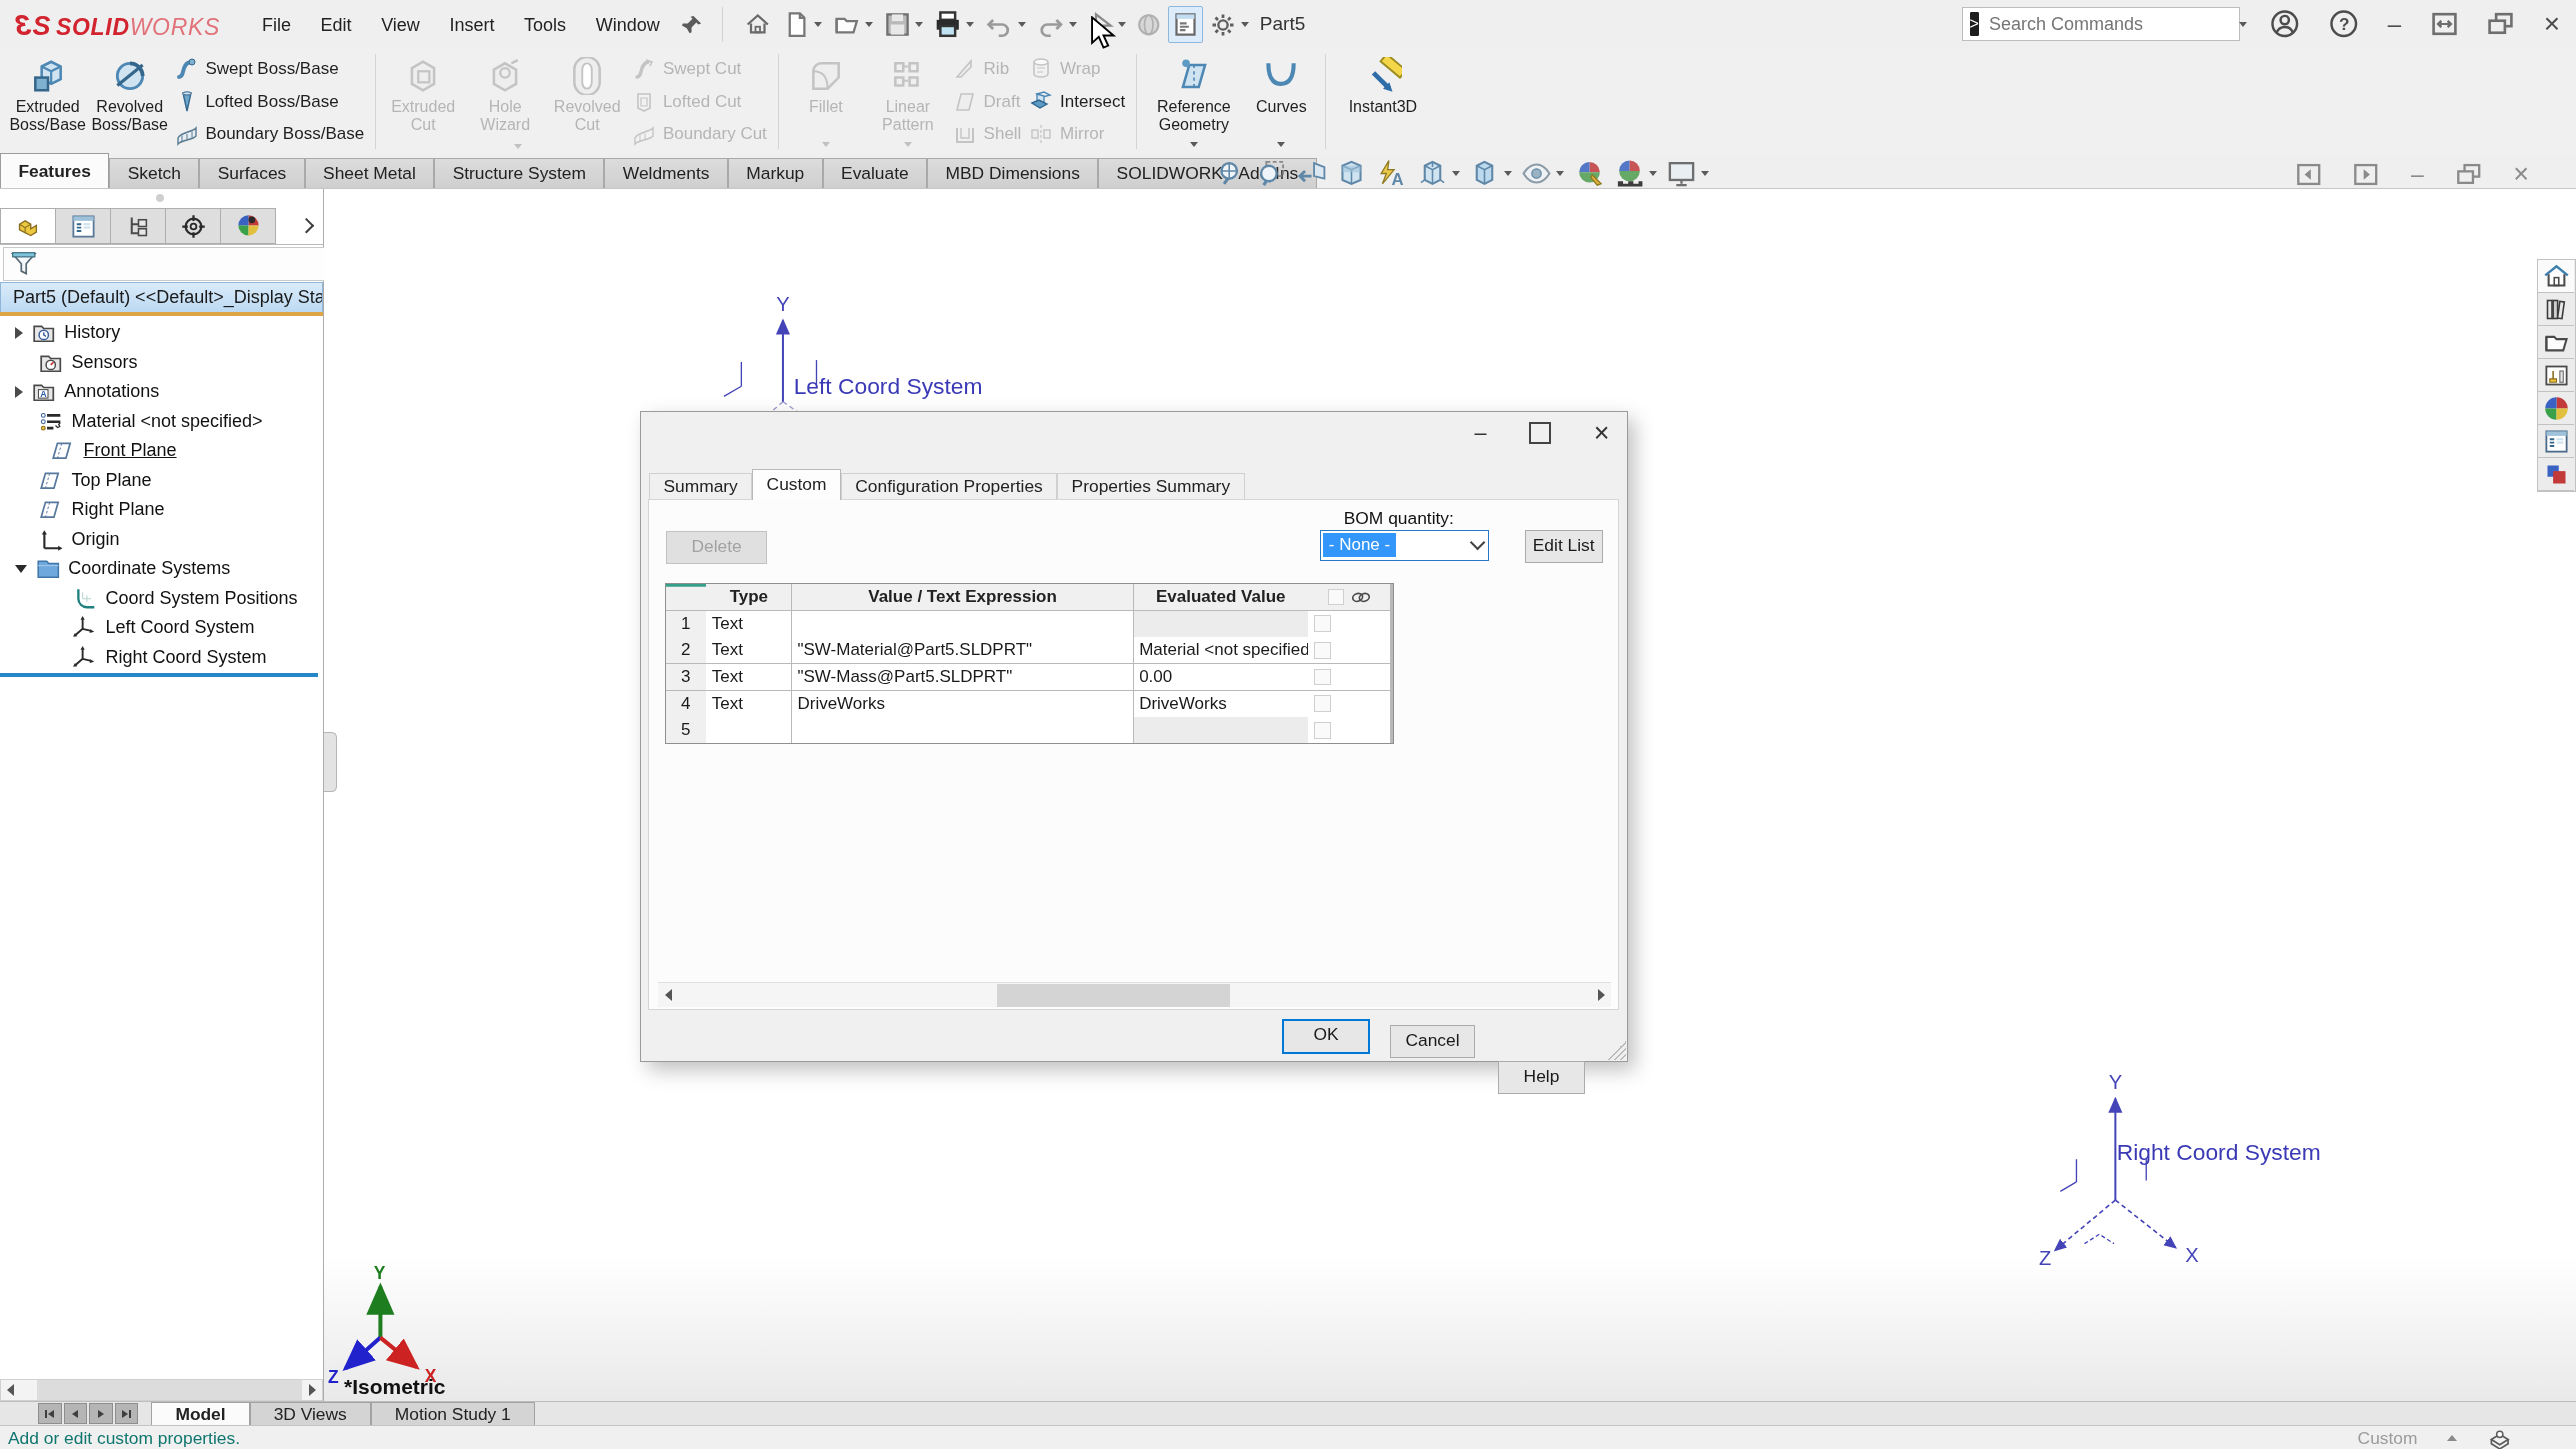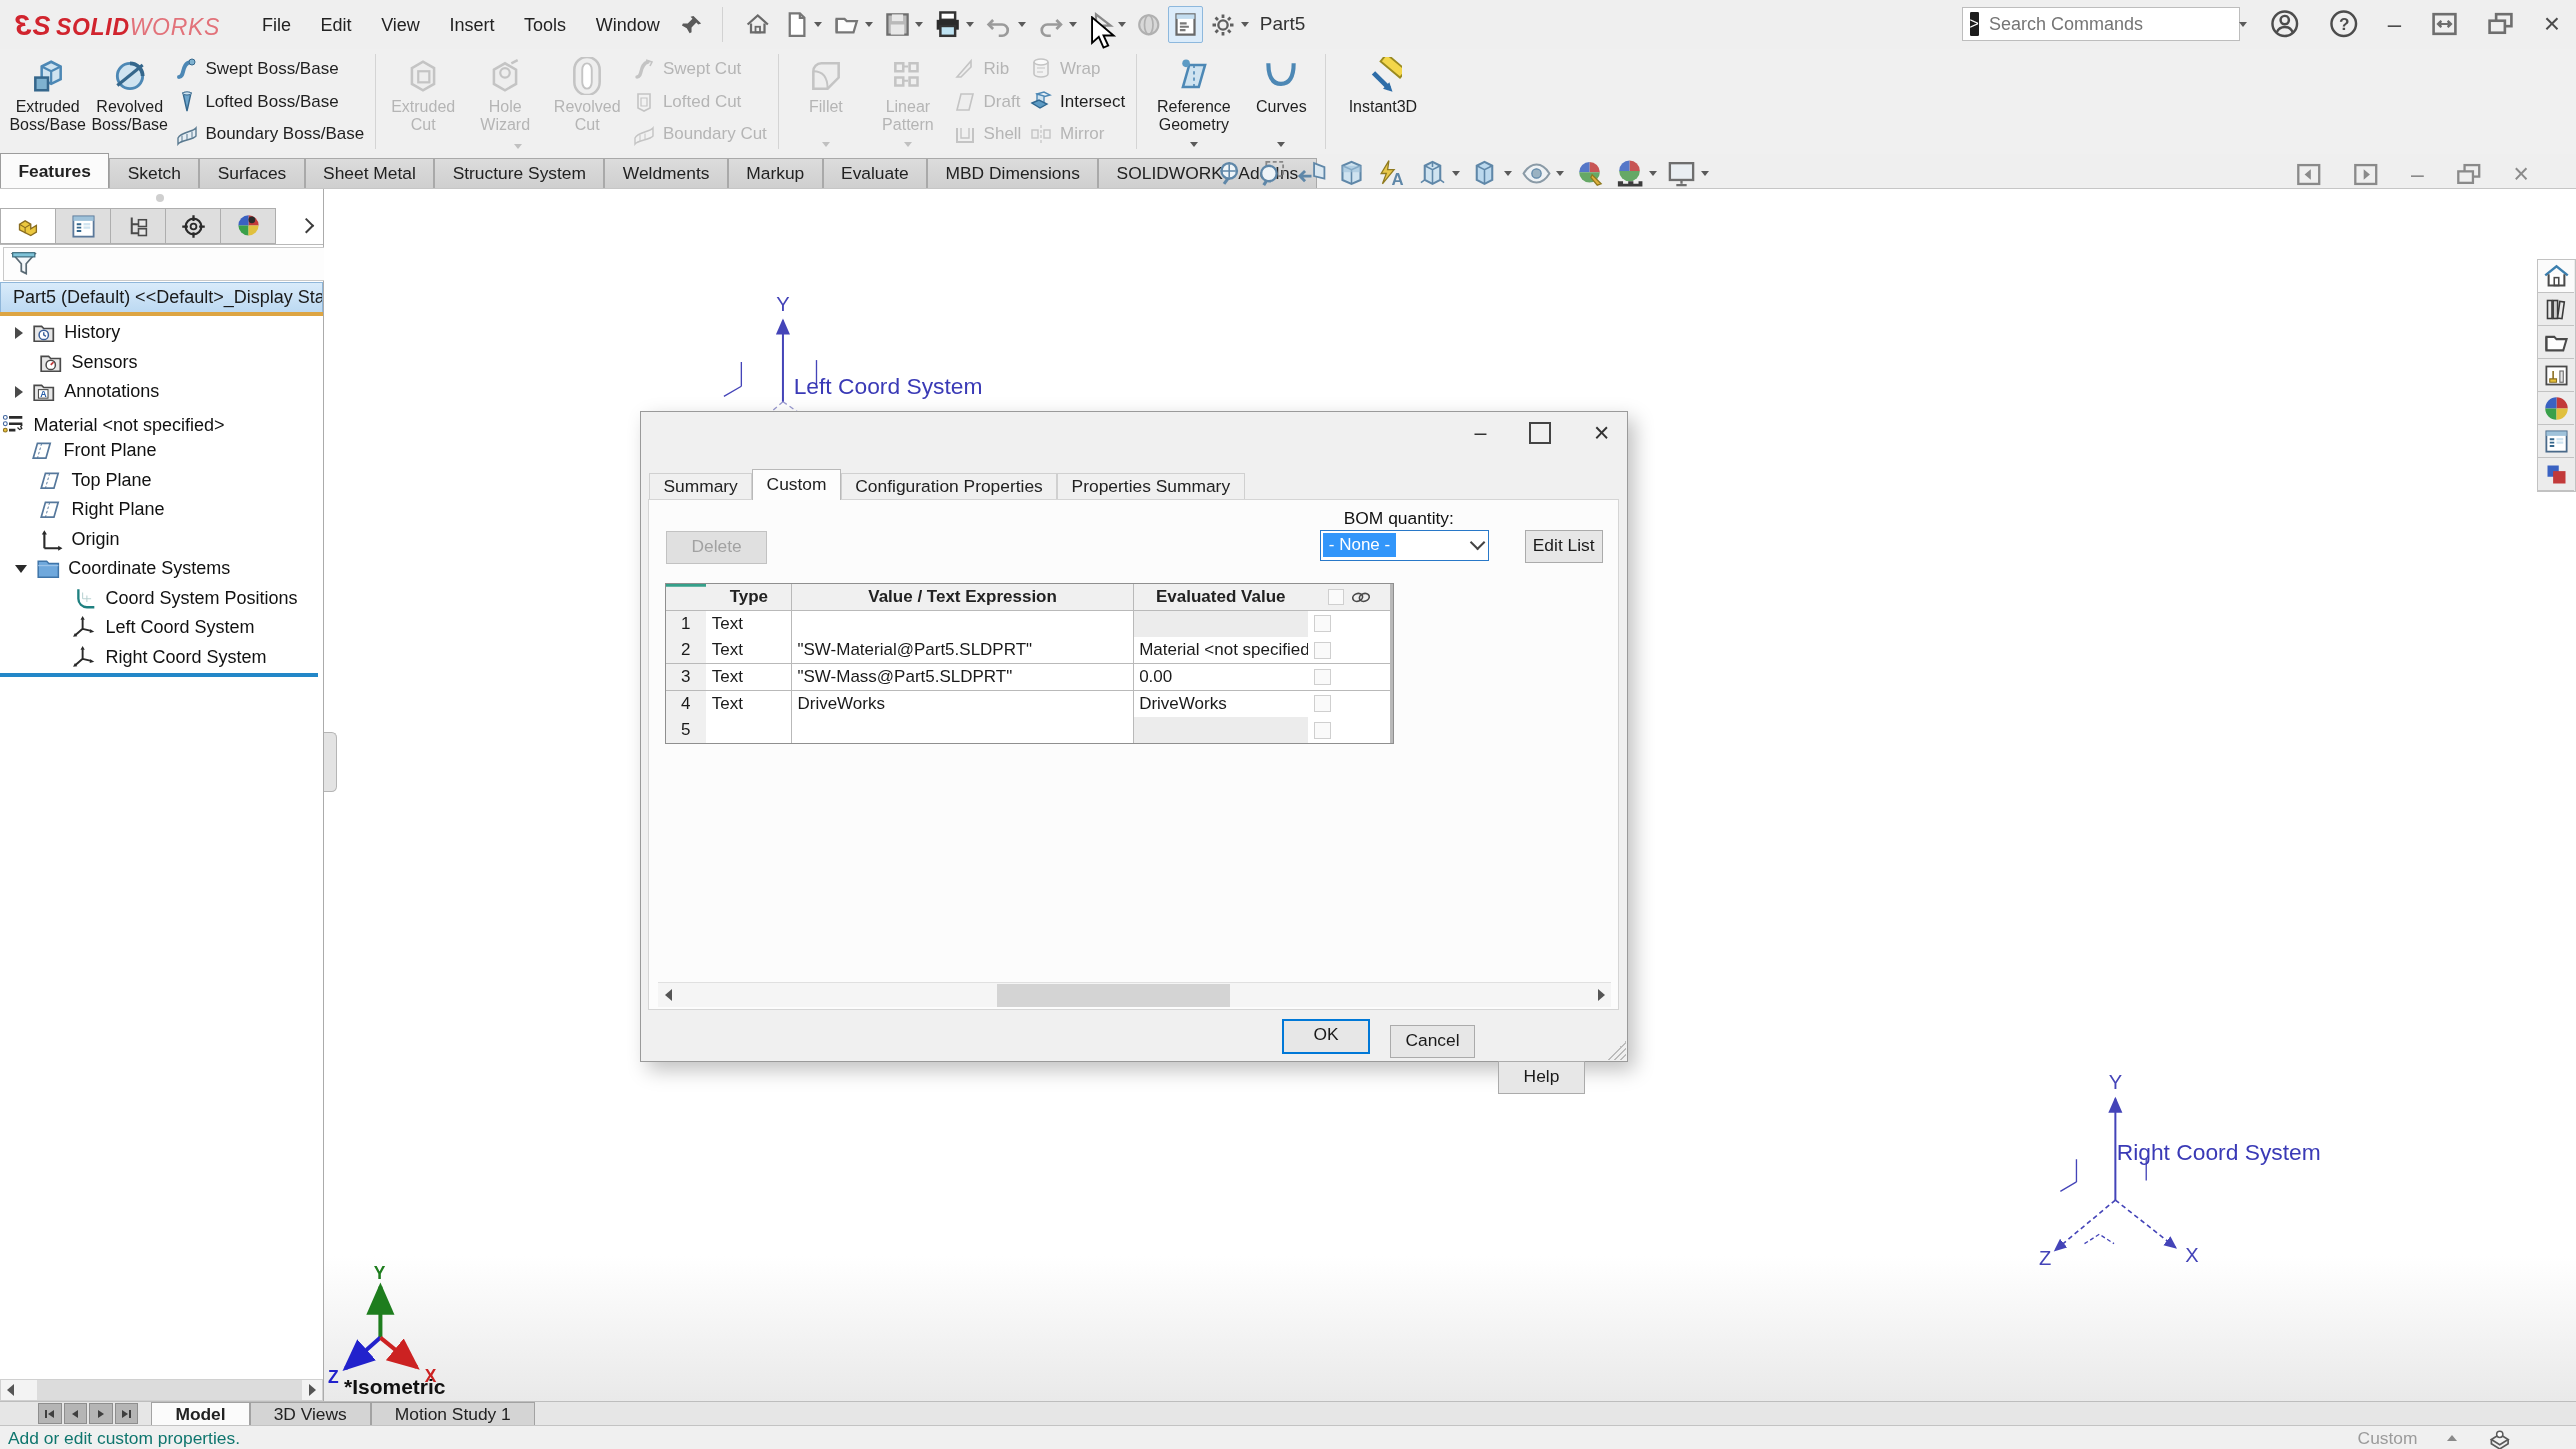--- a/index.html
+++ b/index.html
@@ -679,31 +679,31 @@
         </div>
         <div class="trow" style="padding-left:14.8px;">
           <span class="texp right"></span>
           <svg width="25.5" height="25.5" viewBox="0 0 24 24" style="font-size:27px">
               <path d="M3 6h7l2 2h9v12H3z" fill="#e8e8e8" stroke="#4a4a4a" stroke-width="1.6"></path>
               <rect x="7" y="10" width="9" height="8" fill="#fff" stroke="#4a4a4a" stroke-width="1"></rect>
               <text x="8.6" y="17.4" font-size="8.4" fill="#2a5fa8" font-weight="bold" font-family="Liberation Sans">A</text>
             </svg>
           <span>Annotations</span>
         </div>
-        <div class="trow" style="align-items:flex-end;">
+        <div class="trow" style="padding-left:38px;">
           <svg width="25.5" height="25.5" viewBox="0 0 24 24">
               <circle cx="5" cy="6" r="1.8" fill="#fff" stroke="#3a5f9a"></circle>
               <circle cx="5" cy="12" r="1.8" fill="#fff" stroke="#3a5f9a"></circle>
               <circle cx="5" cy="18" r="1.8" fill="#e8c23a" stroke="#8a6d1f"></circle>
               <path d="M8.5 6H21M8.5 12H21M8.5 18h6" stroke="#2a2a2a" stroke-width="2.4"></path>
               <path d="M16.5 15.5l2 2 2-1-1-2 1.5-1.5" stroke="#2a2a2a" stroke-width="1.2" fill="none"></path>
             </svg>
           <span>Material &lt;not specified&gt;</span>
         </div>
-        <div class="trow" style="padding-left:30px;">
+        <div class="trow" style="padding-left:50px;text-decoration:underline;">
           <svg width="25.5" height="25.5" viewBox="0 0 24 24">
               <path d="M7 5h12l-4 14H3z" fill="none" stroke="#56789c" stroke-width="1.6"></path>
               <path d="M11 5L7 19" stroke="#56789c" stroke-width="0.9" stroke-dasharray="2.4 1.8"></path>
             </svg>
           <span>Front Plane</span>
         </div>
         <div class="trow" style="padding-left:38px;">
           <svg width="25.5" height="25.5" viewBox="0 0 24 24">
               <path d="M7 5h12l-4 14H3z" fill="none" stroke="#56789c" stroke-width="1.6"></path>
               <path d="M11 5L7 19" stroke="#56789c" stroke-width="0.9" stroke-dasharray="2.4 1.8"></path>

